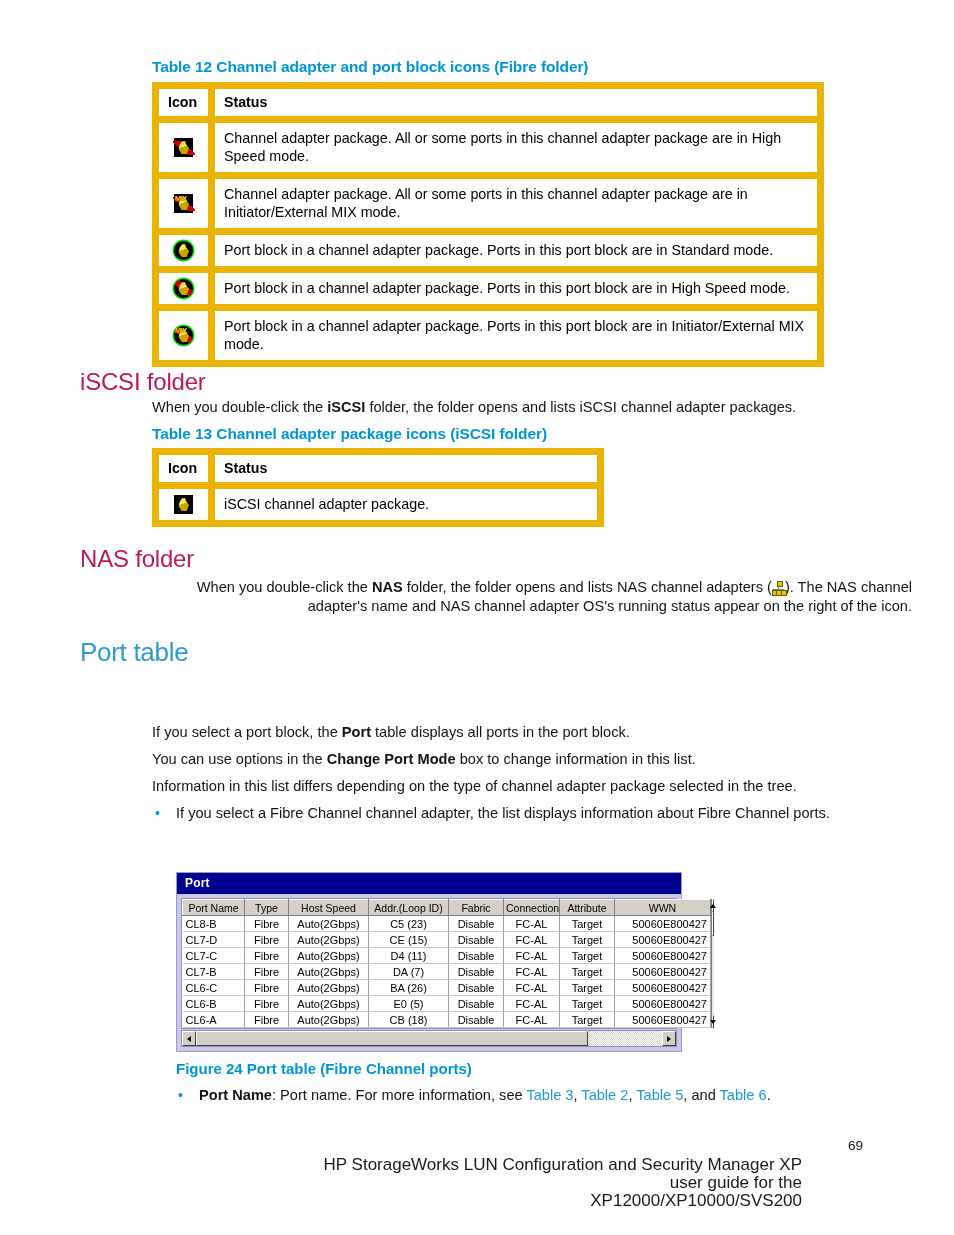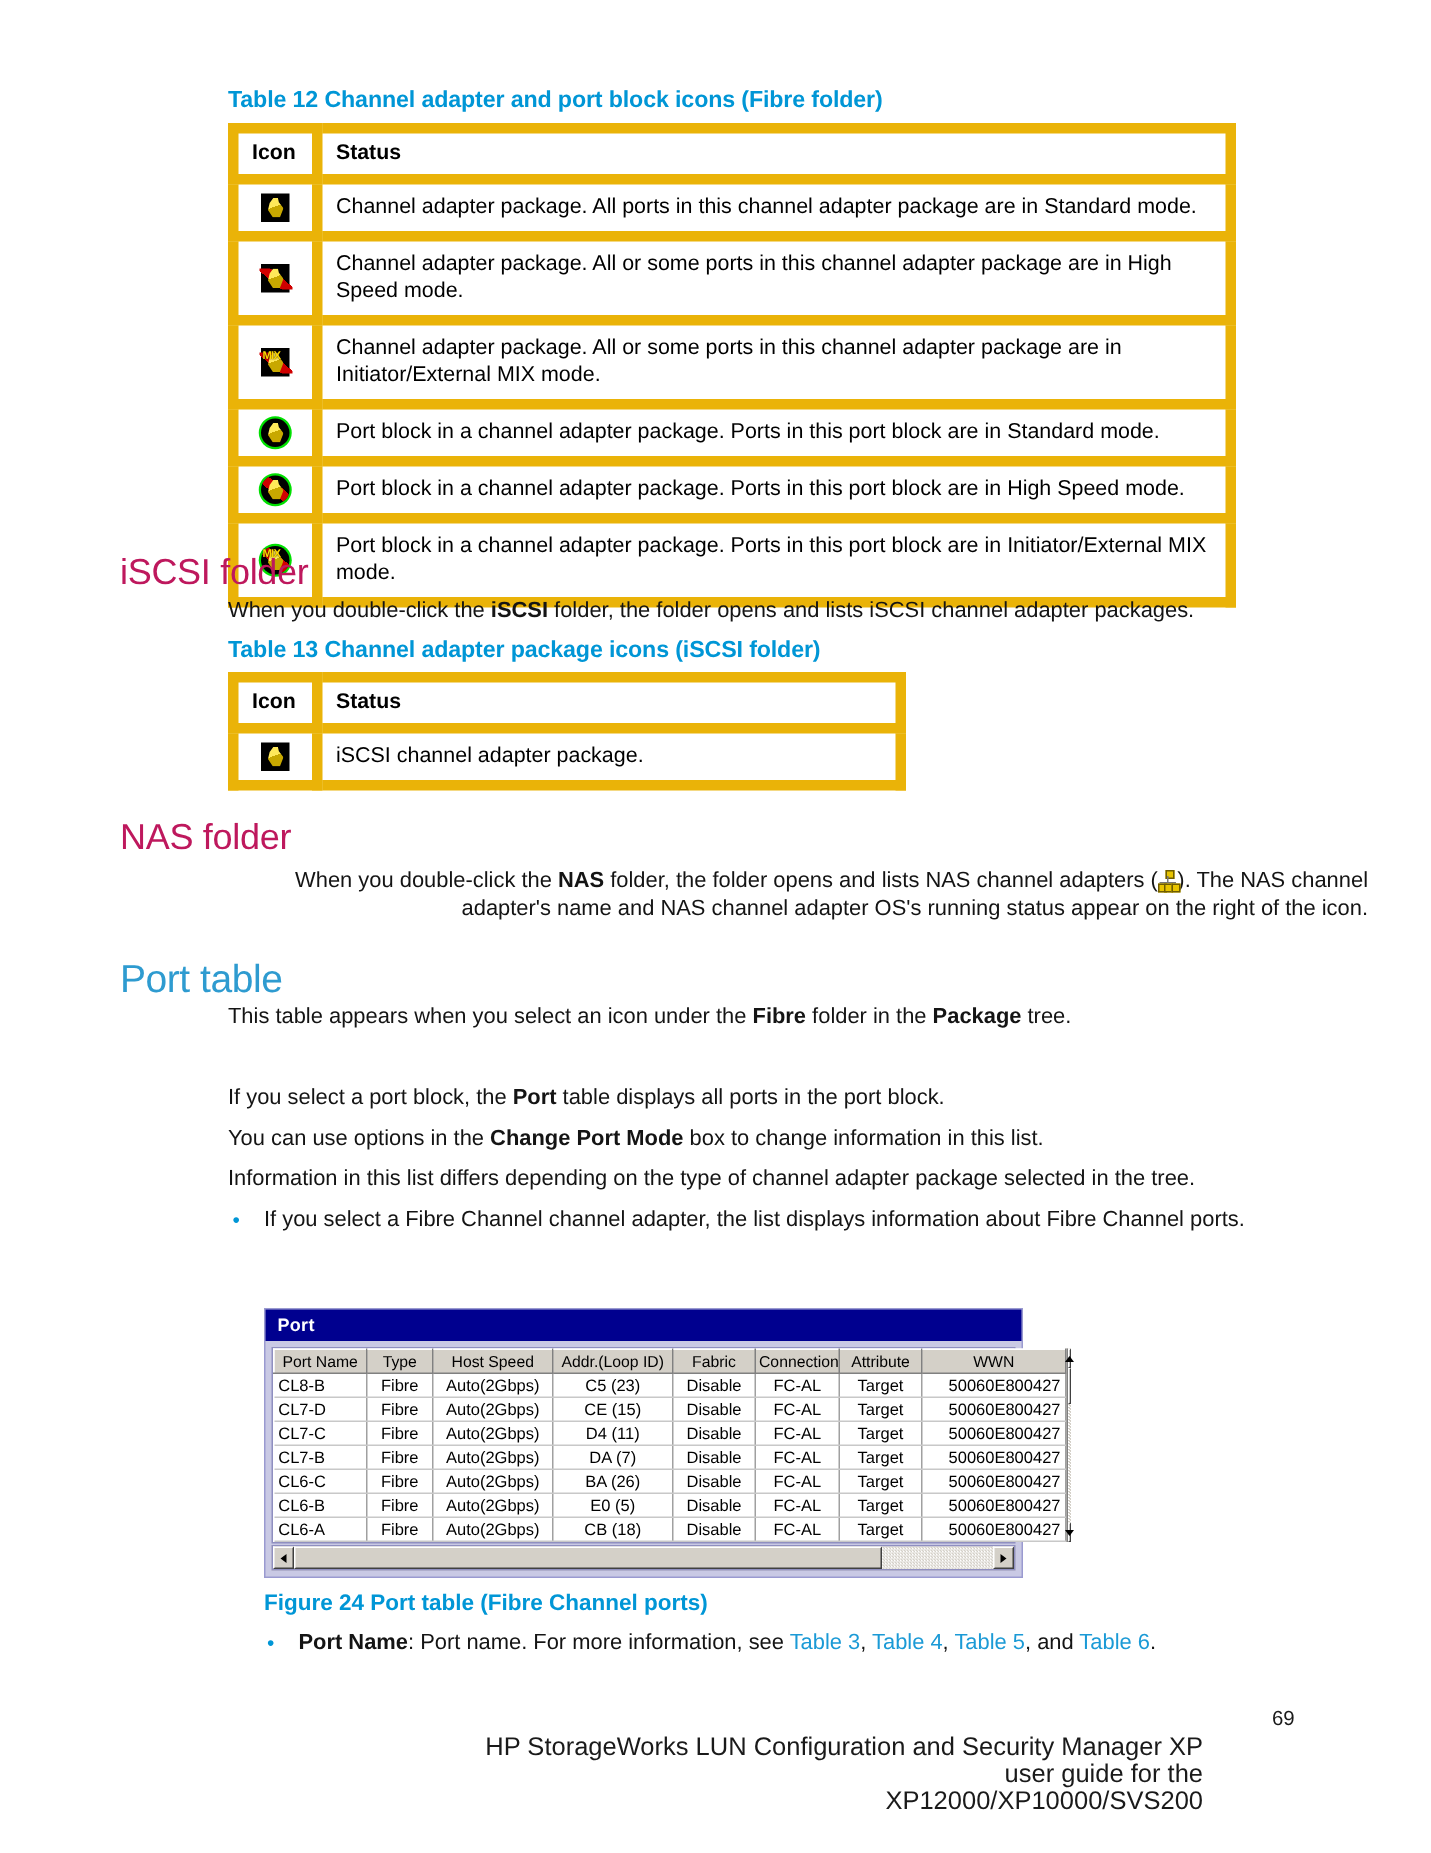--- a/index.html
+++ b/index.html
@@ -319,28 +319,20 @@
         <col style="width:56px">
         <col>
       </colgroup>
     <thead>
       <tr>
         <th>Icon</th>
         <th>Status</th>
       </tr>
     </thead>
     <tbody>
-      <tr style="height:32px">
-        <td class="cell-icon">
-          <span class="pkg-icon">
-            <span class="bg"></span><span class="plug"></span>
-          </span>
-        </td>
-        <td class="cell-status">Channel adapter package.  All ports in this channel adapter package are in Standard mode.</td>
-      </tr>
       <tr style="height:42px">
         <td class="cell-icon">
           <span class="pkg-icon">
             <span class="bg"></span><span class="stripe"></span><span class="plug"></span>
           </span>
         </td>
         <td class="cell-status">Channel adapter package.  All or some ports in this channel adapter package are in High Speed mode.</td>
       </tr>
       <tr style="height:42px">
         <td class="cell-icon">
@@ -412,23 +404,20 @@
 
   <div class="h2-head" style="left:80px; top:545px;">NAS folder</div>
 
   <div class="para" style="left:152px; top:578px; width:760px;text-align:right;">
     <span>When you double-click the </span><b>NAS</b><span> folder, the folder opens and lists NAS channel adapters (</span><span class="nas-inline-icon"><i class="n-top"></i><i class="n-stem"></i><i class="n-bar"></i><i class="n-b1"></i><i class="n-b2"></i><i class="n-b3"></i></span><span>). The NAS</span>
     <span>channel adapter's name and NAS channel adapter OS's running status appear on the right of the icon.</span>
   </div>
 
   <div class="h1-head" style="left:80px; top:637px;">Port table</div>
 
-  <div class="para" style="left:152px; top:669px; width:760px;">
-    <span>This table appears when you select an icon under the </span><b>Fibre</b><span> folder in the </span><b>Package</b><span> tree.</span>
-  </div>
 
 
   <div class="para" style="left:152px; top:723px; width:760px;">
     <span>If you select a port block, the </span><b>Port</b><span> table displays all ports in the port block.</span>
   </div>
 
   <div class="para" style="left:152px; top:777px; width:760px;">Information in this list differs depending on the type of channel adapter package selected in the tree.</div>
 
   <div class="para" style="left:152px; top:750px; width:760px;">
     <span>You can use options in the </span><b>Change Port Mode</b><span> box to change information in this list.</span>
@@ -553,21 +542,21 @@
       <div class="sb-thumb" style="flex:0 0 392px"></div>
       <div class="trough"></div>
       <div class="sb-btn right"></div>
     </div>
   </div>
 
   <div class="fig-caption" style="left:176px; top:1060px;">Figure 24 Port table (Fibre Channel ports)</div>
 
   <div class="bullet-dot" style="left:178px; top:1086px;">•</div>
   <div class="para" style="left:199px; top:1086px; width:700px;">
-    <b>Port Name</b><span>: Port name. For more information, see </span><span class="xref">Table 3</span><span>, </span><span class="xref">Table 4</span><span>, </span><span class="xref">Table 5</span><span>, and </span><span class="xref">Table 6</span><span>.</span>
+    <b>Port Name</b><span>: Port name. For more information, see </span><span class="xref">Table 3</span><span>, </span><span class="xref">Table 2</span><span>, </span><span class="xref">Table 5</span><span>, and </span><span class="xref">Table 6</span><span>.</span>
   </div>
 
   <div class="footer-text" style="left:290px; top:1138px; width:512px;">
     <span>HP StorageWorks LUN Configuration and Security Manager XP user guide for the</span>
     <span>XP12000/XP10000/SVS200</span>
   </div>
   <div class="footer-pageno" style="left:848px; top:1138px;">69</div>
 
 </div>
 

